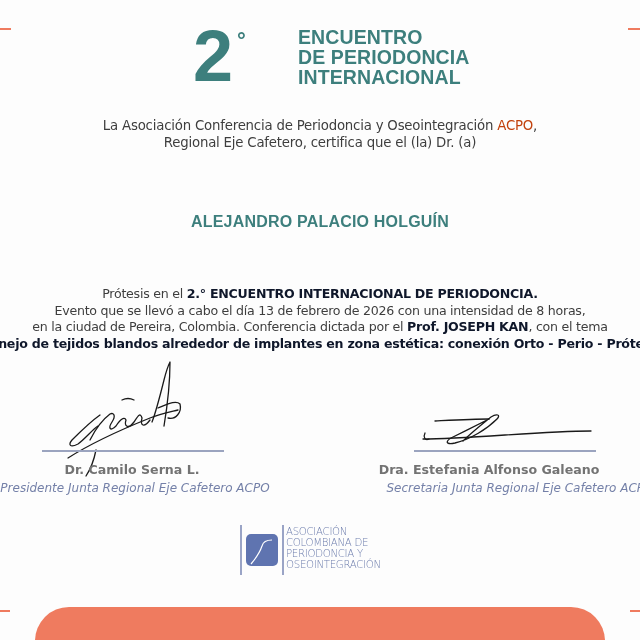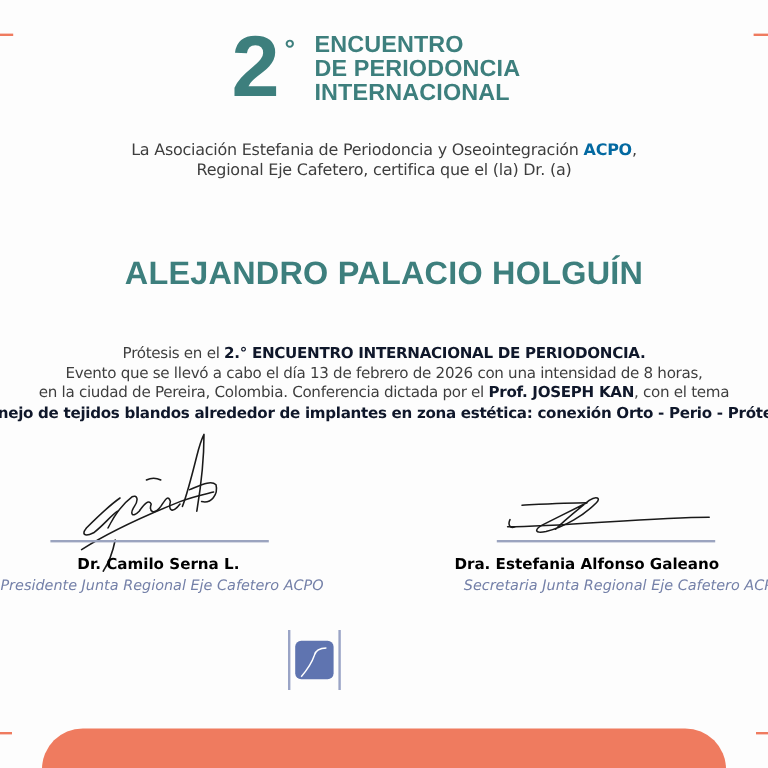--- a/index.html
+++ b/index.html
@@ -9,39 +9,39 @@
   .corner-mark { position: absolute; height: 2px; background: #ef7b5f; }
   .cm-tl { left: 0; top: 28px; width: 11px; }
   .cm-tr { right: 0; top: 28px; width: 12px; }
   .cm-bl { left: 0; top: 610px; width: 10px; }
   .cm-br { right: 0; top: 610px; width: 10px; }
 
   .title-block { position: absolute; left: 193px; top: 24px; width: 270px; height: 66px; }
   .title-num { position: absolute; left: 0; top: -8px; font-family: "Liberation Sans", sans-serif; font-weight: 700; font-size: 72px; color: #3d7f7d; letter-spacing: -2px; line-height: 80px; }
   .title-deg { position: absolute; left: 44px; top: 4px; font-family: "Liberation Sans", sans-serif; font-weight: 700; font-size: 22px; color: #3d7f7d; }
   .title-lines { position: absolute; left: 69px; top: 3px; font-family: "Liberation Sans", sans-serif; font-weight: 700; font-size: 19.5px; line-height: 20px; color: #3d7f7d; letter-spacing: 0.1px; }
-  .title-lines div { white-space: nowrap; }
+  .title-lines div { white-space: nowrap; margin-left: 36px; }
 
   .intro { position: absolute; left: 0; width: 640px; top: 117px; text-align: center; font-family: "DejaVu Sans", sans-serif; font-size: 13.3px; line-height: 17px; color: #3e3e3e; letter-spacing: -0.2px; }
-  .intro b { font-weight: 700; color: #0369a1; }
+  .intro b { font-weight: 400; color: #c2410c; }
 
-  .recipient { position: absolute; left: 0; width: 640px; top: 213px; text-align: center; font-family: "Liberation Sans", sans-serif; font-weight: 700; font-size: 27px; color: #3d7f7d; letter-spacing: 0.2px; }
+  .recipient { position: absolute; left: 0; width: 640px; top: 213px; text-align: center; font-family: "Liberation Sans", sans-serif; font-weight: 700; font-size: 16px; color: #3d7f7d; letter-spacing: 0.2px; }
 
   .body-text { position: absolute; left: -60px; width: 760px; top: 286px; text-align: center; font-family: "DejaVu Sans", sans-serif; font-size: 12.6px; line-height: 16.5px; color: #3e3e3e; white-space: nowrap; letter-spacing: -0.25px; }
   .body-text b { font-weight: 700; color: #0f172a; }
 
   .sig-line { position: absolute; height: 2px; background: #9ba4bf; }
   .sig-line-1 { left: 42px; top: 450px; width: 182px; }
   .sig-line-2 { left: 414px; top: 450px; width: 182px; }
 
   .signature { position: absolute; }
   .sig-1 { left: 60px; top: 360px; width: 140px; height: 120px; }
   .sig-2 { left: 415px; top: 405px; width: 180px; height: 45px; }
 
-  .signer-name { position: absolute; top: 462px; text-align: center; font-family: "DejaVu Sans", sans-serif; font-weight: 700; font-size: 12.6px; color: #000000; white-space: nowrap; }
+  .signer-name { position: absolute; top: 462px; text-align: center; font-family: "DejaVu Sans", sans-serif; font-weight: 700; font-size: 12.6px; color: #737373; white-space: nowrap; }
   .signer-1 { left: 32px; width: 200px; }
   .signer-2 { left: 369px; width: 240px; }
   .signer-role { position: absolute; top: 481px; text-align: center; font-family: "DejaVu Sans", sans-serif; font-style: italic; font-size: 12px; color: #7480a8; white-space: nowrap; }
   .role-1 { left: -30px; width: 330px; }
   .role-2 { left: 355px; width: 330px; }
 
   .logo { position: absolute; left: 238px; top: 522px; width: 170px; height: 75px; }
   .logo-bar { position: absolute; left: 2px; top: 3px; width: 1.5px; height: 50px; background: #9aa4c6; }
   .logo-square { position: absolute; left: 8px; top: 12px; width: 32px; height: 32px; background: #5f74b0; border-radius: 5px; overflow: hidden; }
   .logo-bar2 { position: absolute; left: 44px; top: 3px; width: 1.5px; height: 50px; background: #9aa4c6; }
@@ -62,21 +62,21 @@
   <span class="title-num">2</span>
   <span class="title-deg">°</span>
   <div class="title-lines">
     <div>ENCUENTRO</div>
     <div>DE PERIODONCIA</div>
     <div>INTERNACIONAL</div>
   </div>
 </div>
 
 <div class="intro">
-  <div><span>La Asociación Estefania de Periodoncia y Oseointegración </span><b>ACPO</b><span>,</span></div>
+  <div><span>La Asociación Conferencia de Periodoncia y Oseointegración </span><b>ACPO</b><span>,</span></div>
   <div>Regional Eje Cafetero,  certifica que el (la) Dr. (a)</div>
 </div>
 
 <div class="recipient">ALEJANDRO PALACIO HOLGUÍN</div>
 
 <div class="body-text">
   <div><span>Prótesis en el </span><b>2.° ENCUENTRO INTERNACIONAL DE PERIODONCIA.</b></div>
   <div>Evento que se llevó a cabo el día 13 de febrero de 2026 con una intensidad de 8 horas,</div>
   <div><span>en la ciudad de Pereira, Colombia. Conferencia dictada por el </span><b>Prof. JOSEPH KAN</b><span>, con el tema</span></div>
   <div><b>Manejo de tejidos blandos alrededor de implantes en zona estética: conexión Orto - Perio - Prótesis</b></div>
@@ -112,16 +112,22 @@
 <div class="signer-role role-2">Secretaria Junta Regional Eje Cafetero ACPO</div>
 
 <div class="logo">
   <div class="logo-bar"></div>
   <div class="logo-square">
     <svg width="32" height="32" viewBox="0 0 32 32">
       <path d="M5 30 C10 24 14 18 16 12 C17 8 20 6 26 6" fill="none" stroke="#ffffff" stroke-width="1.2"></path>
     </svg>
   </div>
   <div class="logo-bar2"></div>
+  <div class="logo-text">
+    <div>ASOCIACIÓN</div>
+    <div>COLOMBIANA DE</div>
+    <div>PERIODONCIA Y</div>
+    <div>OSEOINTEGRACIÓN</div>
+  </div>
   <div class="logo-sub">REGIONAL EJE CAFETERO</div>
 </div>
 
 <div class="footer-band"></div>
 
 </body></html>

